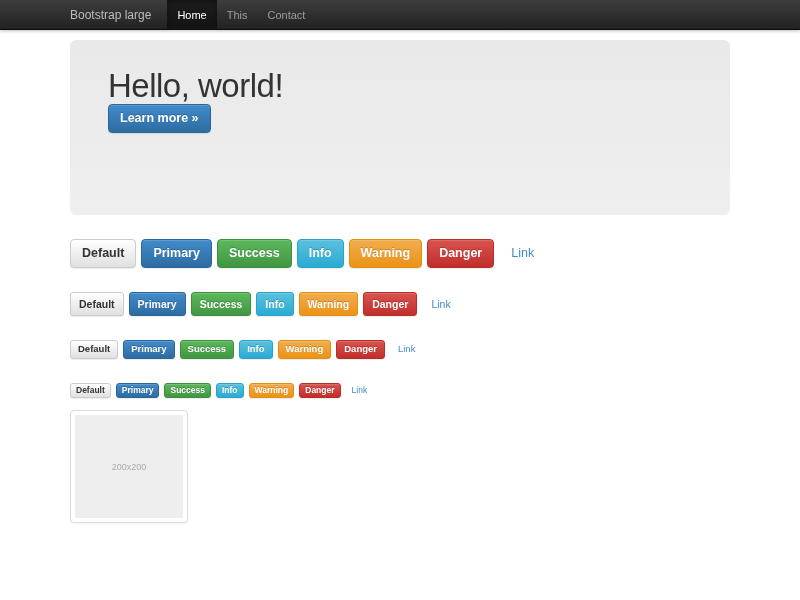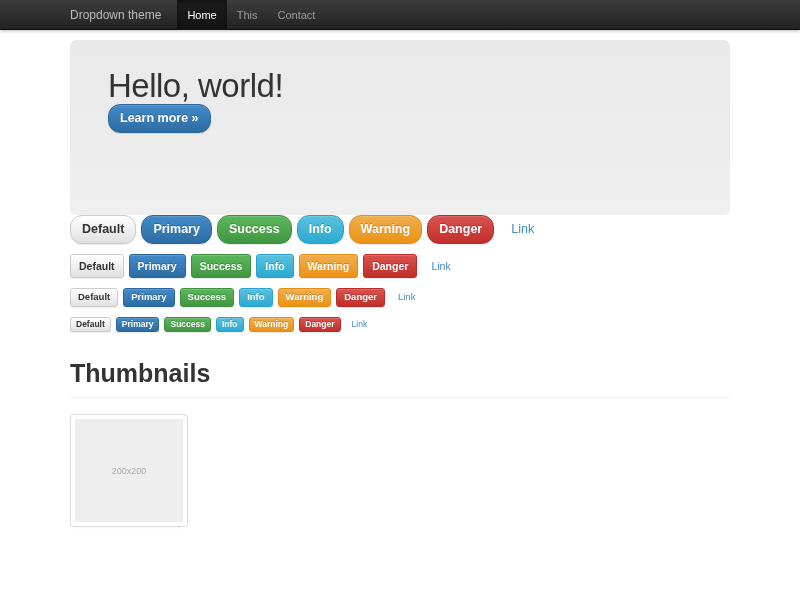--- a/index.html
+++ b/index.html
@@ -63,30 +63,30 @@
   }
 
   
   .btn {
     display: inline-block; vertical-align: middle;
     border: 1px solid transparent; font-family: inherit;
     font-weight: bold; text-align: center; cursor: pointer;
     box-shadow: inset 0 1px 0 rgba(255,255,255,.15), 0 1px 1px rgba(0,0,0,.08);
     margin: 0 5px 0 0;
   }
-  .btn-lg { font-size: 12.5px; padding: 6px 11px; border-radius: 12px; line-height: 1.2; }
+  .btn-lg { font-size: 12.5px; padding: 6px 11px; border-radius: 4px; line-height: 1.2; }
   .btn-md { font-size: 10.5px; padding: 5px 8px;  border-radius: 3px; line-height: 1.15; }
   .btn-sm { font-size: 9.5px;  padding: 3px 7px;  border-radius: 3px; line-height: 1.15; }
   .btn-xs { font-size: 8.5px;  padding: 2px 5px;  border-radius: 3px; line-height: 1.1; }
   .btn-link {
     display: inline-block; vertical-align: middle; cursor: pointer;
     text-decoration: none; font-weight: normal;
     border: 1px solid transparent; background: none; box-shadow: none;
   }
-  .btn-row { margin-bottom: 10px; font-size: 0; }
+  .btn-row { margin-bottom: 10px; font-size: 0; margin-top: 24px; }
 
   .page-header {
     font-size: 25px; font-weight: bold; color: #333;
     margin: 27px 0 16px; padding-bottom: 9px;
     border-bottom: 1px solid #f0f0f0;
   }
 
   
   .thumb-row { margin-top: 12px; }
   .thumbnail {
@@ -98,21 +98,21 @@
     width: 108px; height: 103px; background: #eeeeee;
     display: flex; align-items: center; justify-content: center;
     font-size: 9px; color: #a9a9a9;
   }
 </style>
 </head>
 <body>
 
 <nav class="navbar">
   <div class="nav-inner">
-    <a class="brand">Dropdown theme</a>
+    <a class="brand">Bootstrap large</a>
     <ul class="nav" id="nav-menu">
         <li class="nav-item active">
           <span>Home</span>
         </li>
         <li class="nav-item">
           <span>This</span>
         </li>
         <li class="nav-item">
           <span>Contact</span>
         </li>
@@ -128,21 +128,20 @@
   </div>
 
 
   <div id="button-rows">
       <div class="btn-row"><button class="btn btn-lg" style="background-image: linear-gradient(rgb(255, 255, 255) 0%, rgb(224, 224, 224) 100%); border-color: rgb(204, 204, 204); color: rgb(51, 51, 51);">Default</button><button class="btn btn-lg" style="background-image: linear-gradient(rgb(66, 139, 202) 0%, rgb(45, 108, 162) 100%); border-color: rgb(43, 102, 154); color: rgb(255, 255, 255); text-shadow: rgba(0, 0, 0, 0.2) 0px -1px 0px;">Primary</button><button class="btn btn-lg" style="background-image: linear-gradient(rgb(92, 184, 92) 0%, rgb(65, 150, 65) 100%); border-color: rgb(62, 143, 62); color: rgb(255, 255, 255); text-shadow: rgba(0, 0, 0, 0.2) 0px -1px 0px;">Success</button><button class="btn btn-lg" style="background-image: linear-gradient(rgb(91, 192, 222) 0%, rgb(42, 171, 210) 100%); border-color: rgb(40, 164, 201); color: rgb(255, 255, 255); text-shadow: rgba(0, 0, 0, 0.2) 0px -1px 0px;">Info</button><button class="btn btn-lg" style="background-image: linear-gradient(rgb(240, 173, 78) 0%, rgb(235, 147, 22) 100%); border-color: rgb(227, 141, 19); color: rgb(255, 255, 255); text-shadow: rgba(0, 0, 0, 0.2) 0px -1px 0px;">Warning</button><button class="btn btn-lg" style="background-image: linear-gradient(rgb(217, 83, 79) 0%, rgb(193, 46, 42) 100%); border-color: rgb(185, 44, 40); color: rgb(255, 255, 255); text-shadow: rgba(0, 0, 0, 0.2) 0px -1px 0px;">Danger</button><a class="btn-link btn-lg" style="color: rgb(66, 139, 202);">Link</a></div>
       <div class="btn-row"><button class="btn btn-md" style="background-image: linear-gradient(rgb(255, 255, 255) 0%, rgb(224, 224, 224) 100%); border-color: rgb(204, 204, 204); color: rgb(51, 51, 51);">Default</button><button class="btn btn-md" style="background-image: linear-gradient(rgb(66, 139, 202) 0%, rgb(45, 108, 162) 100%); border-color: rgb(43, 102, 154); color: rgb(255, 255, 255); text-shadow: rgba(0, 0, 0, 0.2) 0px -1px 0px;">Primary</button><button class="btn btn-md" style="background-image: linear-gradient(rgb(92, 184, 92) 0%, rgb(65, 150, 65) 100%); border-color: rgb(62, 143, 62); color: rgb(255, 255, 255); text-shadow: rgba(0, 0, 0, 0.2) 0px -1px 0px;">Success</button><button class="btn btn-md" style="background-image: linear-gradient(rgb(91, 192, 222) 0%, rgb(42, 171, 210) 100%); border-color: rgb(40, 164, 201); color: rgb(255, 255, 255); text-shadow: rgba(0, 0, 0, 0.2) 0px -1px 0px;">Info</button><button class="btn btn-md" style="background-image: linear-gradient(rgb(240, 173, 78) 0%, rgb(235, 147, 22) 100%); border-color: rgb(227, 141, 19); color: rgb(255, 255, 255); text-shadow: rgba(0, 0, 0, 0.2) 0px -1px 0px;">Warning</button><button class="btn btn-md" style="background-image: linear-gradient(rgb(217, 83, 79) 0%, rgb(193, 46, 42) 100%); border-color: rgb(185, 44, 40); color: rgb(255, 255, 255); text-shadow: rgba(0, 0, 0, 0.2) 0px -1px 0px;">Danger</button><a class="btn-link btn-md" style="color: rgb(66, 139, 202);">Link</a></div>
       <div class="btn-row"><button class="btn btn-sm" style="background-image: linear-gradient(rgb(255, 255, 255) 0%, rgb(224, 224, 224) 100%); border-color: rgb(204, 204, 204); color: rgb(51, 51, 51);">Default</button><button class="btn btn-sm" style="background-image: linear-gradient(rgb(66, 139, 202) 0%, rgb(45, 108, 162) 100%); border-color: rgb(43, 102, 154); color: rgb(255, 255, 255); text-shadow: rgba(0, 0, 0, 0.2) 0px -1px 0px;">Primary</button><button class="btn btn-sm" style="background-image: linear-gradient(rgb(92, 184, 92) 0%, rgb(65, 150, 65) 100%); border-color: rgb(62, 143, 62); color: rgb(255, 255, 255); text-shadow: rgba(0, 0, 0, 0.2) 0px -1px 0px;">Success</button><button class="btn btn-sm" style="background-image: linear-gradient(rgb(91, 192, 222) 0%, rgb(42, 171, 210) 100%); border-color: rgb(40, 164, 201); color: rgb(255, 255, 255); text-shadow: rgba(0, 0, 0, 0.2) 0px -1px 0px;">Info</button><button class="btn btn-sm" style="background-image: linear-gradient(rgb(240, 173, 78) 0%, rgb(235, 147, 22) 100%); border-color: rgb(227, 141, 19); color: rgb(255, 255, 255); text-shadow: rgba(0, 0, 0, 0.2) 0px -1px 0px;">Warning</button><button class="btn btn-sm" style="background-image: linear-gradient(rgb(217, 83, 79) 0%, rgb(193, 46, 42) 100%); border-color: rgb(185, 44, 40); color: rgb(255, 255, 255); text-shadow: rgba(0, 0, 0, 0.2) 0px -1px 0px;">Danger</button><a class="btn-link btn-sm" style="color: rgb(66, 139, 202);">Link</a></div>
       <div class="btn-row"><button class="btn btn-xs" style="background-image: linear-gradient(rgb(255, 255, 255) 0%, rgb(224, 224, 224) 100%); border-color: rgb(204, 204, 204); color: rgb(51, 51, 51);">Default</button><button class="btn btn-xs" style="background-image: linear-gradient(rgb(66, 139, 202) 0%, rgb(45, 108, 162) 100%); border-color: rgb(43, 102, 154); color: rgb(255, 255, 255); text-shadow: rgba(0, 0, 0, 0.2) 0px -1px 0px;">Primary</button><button class="btn btn-xs" style="background-image: linear-gradient(rgb(92, 184, 92) 0%, rgb(65, 150, 65) 100%); border-color: rgb(62, 143, 62); color: rgb(255, 255, 255); text-shadow: rgba(0, 0, 0, 0.2) 0px -1px 0px;">Success</button><button class="btn btn-xs" style="background-image: linear-gradient(rgb(91, 192, 222) 0%, rgb(42, 171, 210) 100%); border-color: rgb(40, 164, 201); color: rgb(255, 255, 255); text-shadow: rgba(0, 0, 0, 0.2) 0px -1px 0px;">Info</button><button class="btn btn-xs" style="background-image: linear-gradient(rgb(240, 173, 78) 0%, rgb(235, 147, 22) 100%); border-color: rgb(227, 141, 19); color: rgb(255, 255, 255); text-shadow: rgba(0, 0, 0, 0.2) 0px -1px 0px;">Warning</button><button class="btn btn-xs" style="background-image: linear-gradient(rgb(217, 83, 79) 0%, rgb(193, 46, 42) 100%); border-color: rgb(185, 44, 40); color: rgb(255, 255, 255); text-shadow: rgba(0, 0, 0, 0.2) 0px -1px 0px;">Danger</button><a class="btn-link btn-xs" style="color: rgb(66, 139, 202);">Link</a></div>
     </div>
 
-  <h2 class="page-header">Thumbnails</h2>
 
   <div class="thumb-row">
     <a class="thumbnail">
       <div class="placeholder">
         <span>200x200</span>
       </div>
     </a>
   </div>
 
 </div>

